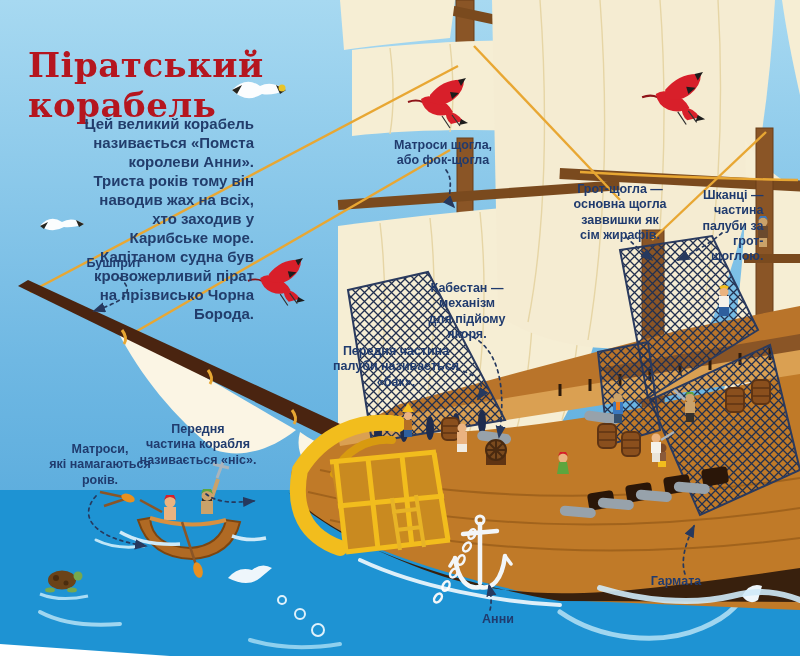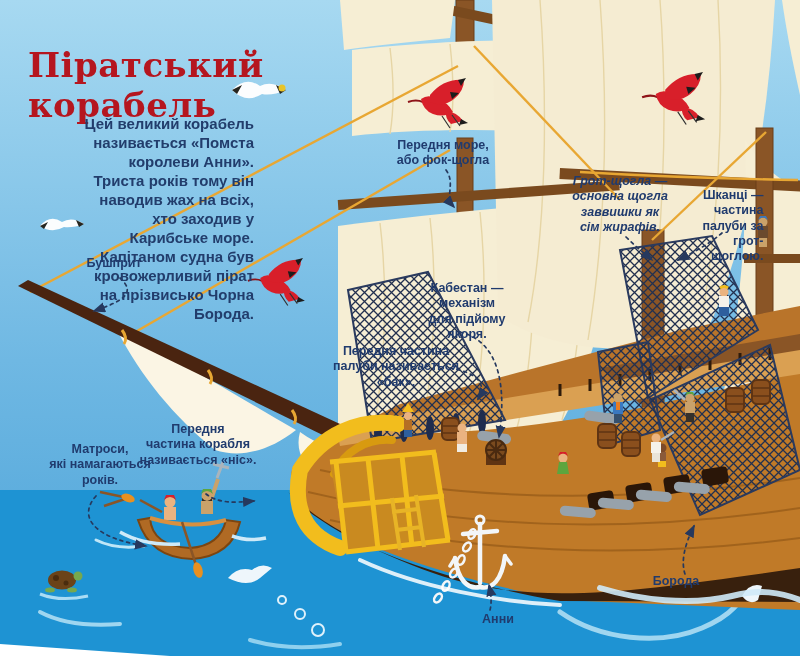--- a/index.html
+++ b/index.html
@@ -343,37 +343,37 @@
     <path d="M685,574 C681,562 684,546 694,526" marker-end="url(#ah)"></path>
     <path d="M490,610 C492,602 491,594 489,585" marker-end="url(#ah)"></path>
   </g>
 </svg>
 
   <h1 class="page-title">Піратський корабель</h1>
 
   <p class="intro"><span>Цей великий корабель називається </span><b>«Помста королеви Анни»</b><span>. Триста років тому він наводив жах на всіх, хто заходив у Карибське море. Капітаном судна був кровожерливий пірат на прізвисько Чорна Борода.</span></p>
 
   <div class="callout" style="left:114px;top:256px;text-align:right;">Бушприт</div>
-  <div class="callout" style="left:443px;top:138px;">Передня море,
+  <div class="callout" style="left:443px;top:138px;">Матроси щогла,
 або фок-щогла</div>
-  <div class="callout" style="left:620px;top:174px;font-style:italic;">Грот-щогла —
+  <div class="callout" style="left:620px;top:182px;">Грот-щогла —
 основна щогла
 заввишки як
 сім жирафів.</div>
   <div class="callout" style="left:727px;top:188px;text-align:right;">Шканці — частина
 палуби за
 грот-щоглою.</div>
   <div class="callout" style="left:447px;top:281px;padding-left:40px;">Кабестан —
 механізм
 для підйому
 якоря.</div>
   <div class="callout" style="left:396px;top:344px;text-align:center;">Передня частина
 палуби називається
 «бак».</div>
   <div class="callout" style="left:100px;top:442px;">Матроси,
 які намагаються
 років.</div>
   <div class="callout" style="left:198px;top:422px;">Передня
 частина корабля
 називається «ніс».</div>
   <div class="callout" style="left:498px;top:612px;">Анни</div>
-  <div class="callout" style="left:676px;top:574px;">Борода</div>
+  <div class="callout" style="left:676px;top:574px;">Гармата</div>
 </div>
 
 </body></html>

